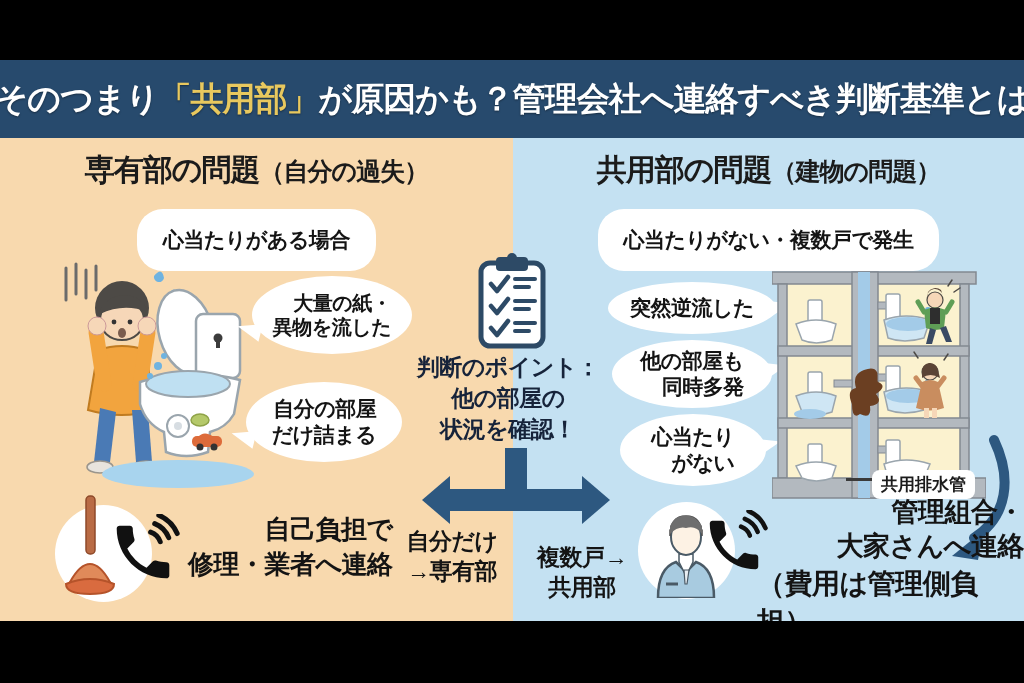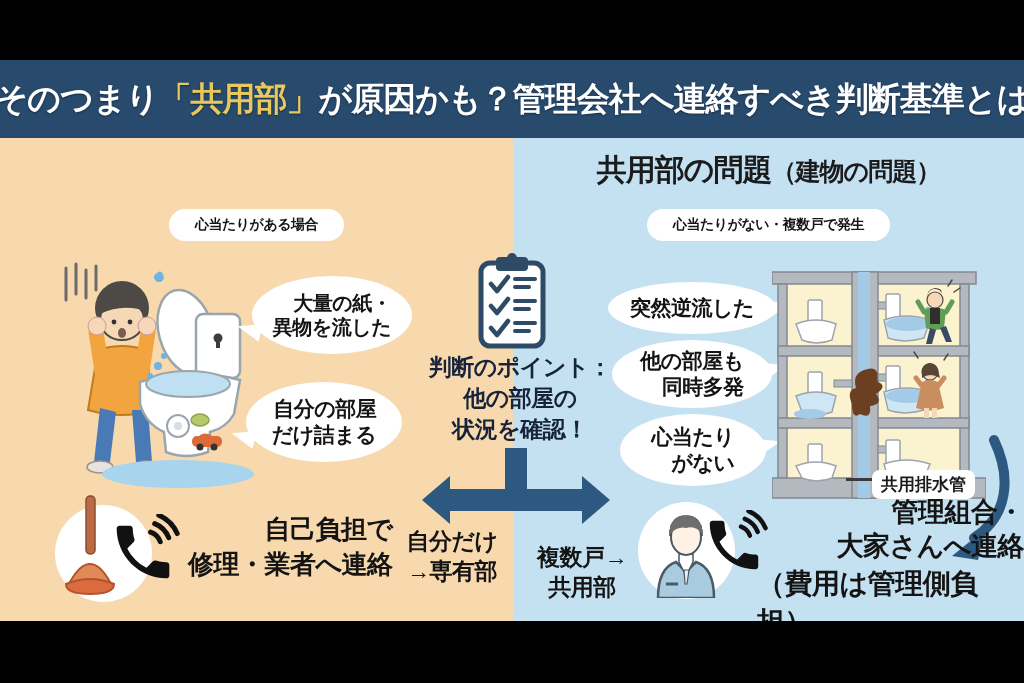--- a/index.html
+++ b/index.html
@@ -27,22 +27,22 @@
   .bar-top{position:absolute;left:0;top:0;width:1024px;height:60px;background:#000;}
 
   .col-heading{
     position:absolute;top:12px;text-align:center;color:#1b1b1b;font-weight:800;
     letter-spacing:-1px;white-space:nowrap;
   }
   .col-heading .main{font-size:30px;}
   .col-heading .sub{font-size:25px;}
   .pill-row{position:absolute;top:71px;text-align:center;}
   .pill{
-    display:inline-block;background:#fff;border-radius:26px;padding:7px 26px;
-    font-size:14px;font-weight:800;color:#141414;letter-spacing:-0.5px;white-space:nowrap;text-align:center;
+    display:inline-block;background:#fff;border-radius:26px;padding:17px 26px;
+    font-size:21px;font-weight:800;color:#141414;letter-spacing:-0.5px;white-space:nowrap;text-align:center;
   }
 
   .bubble{
     position:absolute;background:#fff;border-radius:50%;
     display:flex;align-items:center;justify-content:center;text-align:center;
     font-weight:800;color:#141414;line-height:1.22;letter-spacing:-0.5px;
   }
   .bubble::after{
     content:"";position:absolute;width:0;height:0;border-style:solid;
   }
@@ -50,21 +50,21 @@
     left:-15px;top:58%;border-width:8px 24px 10px 0;
     border-color:transparent #fff transparent transparent;transform:rotate(14deg);
   }
   .tail-right::after{
     right:-15px;top:30%;border-width:8px 0 10px 24px;
     border-color:transparent transparent transparent #fff;transform:rotate(-12deg);
   }
   .preline{white-space:pre-line;text-align:right;}
 
   .point-text{
-    position:absolute;left:420px;top:214px;width:200px;text-align:center;
+    position:absolute;left:408px;top:214px;width:200px;text-align:center;
     font-size:23px;font-weight:800;color:#16233a;line-height:1.34;letter-spacing:-0.5px;
   }
 
   .pipe-label{
     position:absolute;left:872px;top:332px;background:#fff;border-radius:8px;
     padding:3px 9px;font-size:17px;font-weight:800;color:#1b1b1b;white-space:nowrap;font-family:Liberation Mono, monospace;
   }
   .pipe-line{position:absolute;left:846px;top:340px;width:26px;height:3px;background:#3a3a3a;}
 
   .action-circle{position:absolute;width:97px;height:97px;border-radius:50%;background:#fff;}
@@ -95,20 +95,21 @@
   <div class="bar-top"></div>
 
   <div class="header">
     <div class="header-title"><span>そのつまり</span><span class="hl">「共用部」</span><span>が原因かも？管理会社へ連絡すべき判断基準とは</span></div>
   </div>
 
   <div class="content">
     <div class="half half-left"></div>
     <div class="half half-right"></div>
 
+    <div class="col-heading" style="left:0;width:513px;"><span class="main">専有部の問題</span><span class="sub">（自分の過失）</span></div>
     <div class="col-heading" style="left:513px;width:511px;"><span class="main">共用部の問題</span><span class="sub">（建物の問題）</span></div>
 
     <div class="pill-row" style="left:0;width:513px;">
       <span class="pill">心当たりがある場合</span>
     </div>
     <div class="pill-row" style="left:513px;width:511px;">
       <span class="pill">心当たりがない・複数戸で発生</span>
     </div>
 
     <svg class="abs" style="left:26px;top:116px;" width="242" height="242" viewBox="0 0 242 242">

